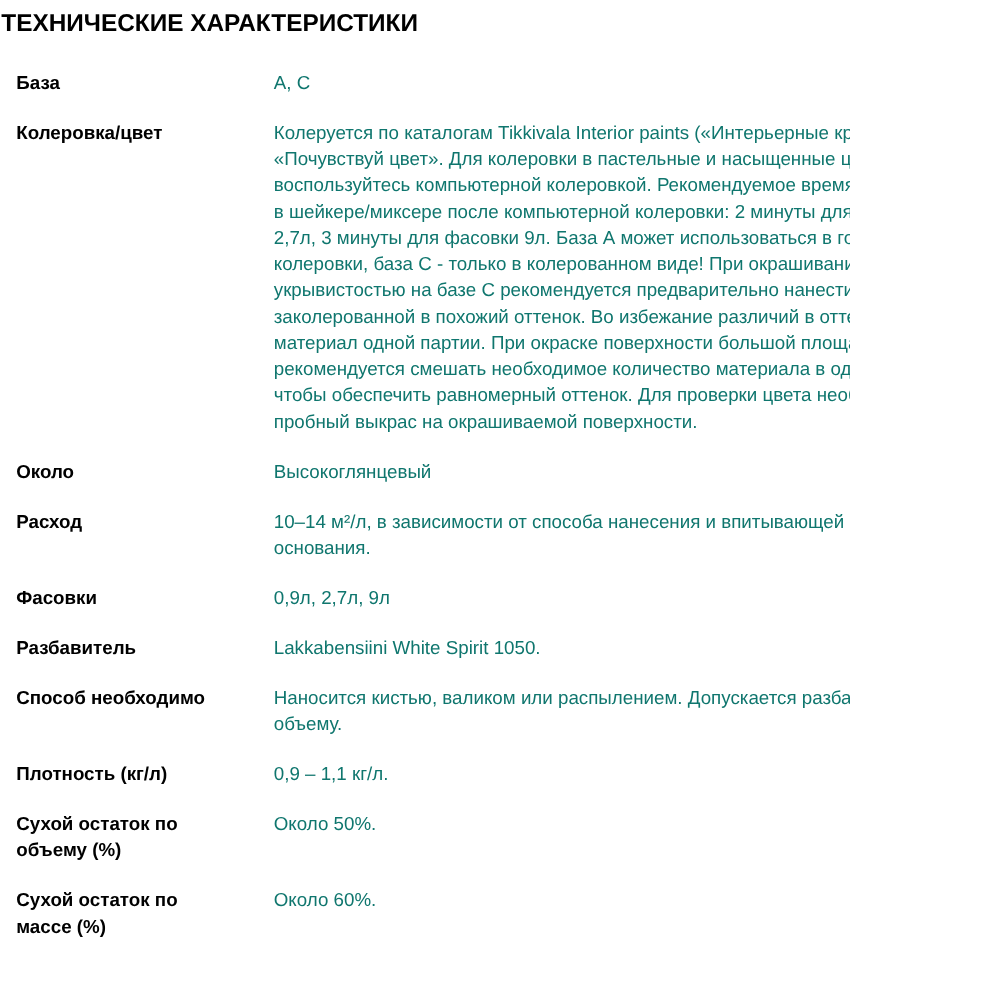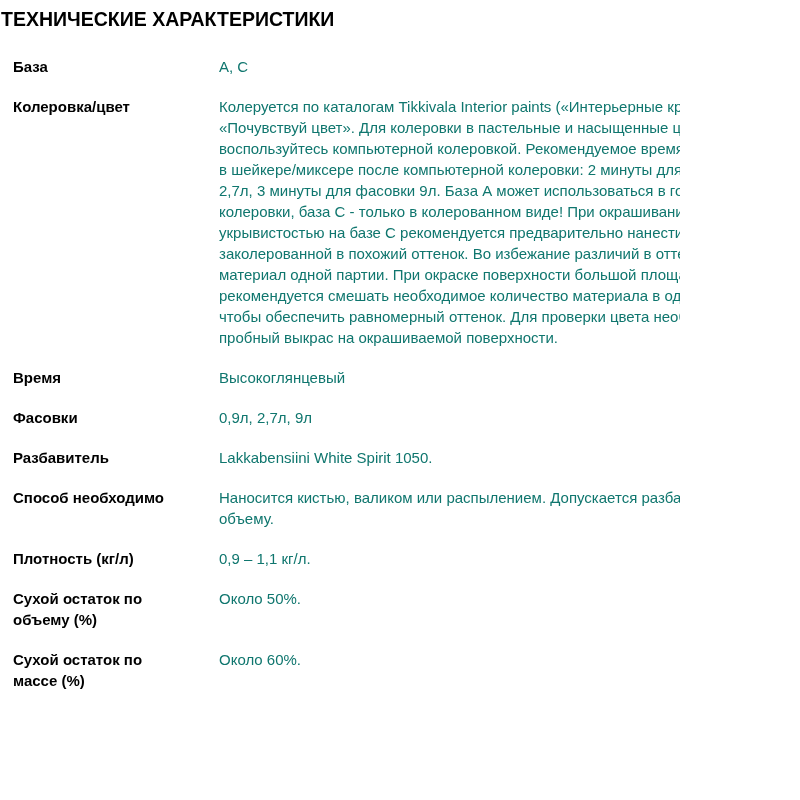--- a/index.html
+++ b/index.html
@@ -62,24 +62,28 @@
     <div class="spec-label">База</div>
     <div class="spec-value">А, С</div>
   </div>
 
   <div class="spec-row">
     <div class="spec-label">Колеровка/цвет</div>
     <div class="spec-value">Колеруется по каталогам Tikkivala Interior paints («Интерьерные краски») и «Почувствуй цвет». Для колеровки в пастельные и насыщенные цвета воспользуйтесь компьютерной колеровкой. Рекомендуемое время перемешивания в шейкере/миксере после компьютерной колеровки: 2 минуты для фасовок 0,9л и 2,7л, 3 минуты для фасовки 9л. База А может использоваться в готовом виде без колеровки, база С - только в колерованном виде! При окрашивании в цвета с низкой укрывистостью на базе С рекомендуется предварительно нанести слой базы А, заколерованной в похожий оттенок. Во избежание различий в оттенке используйте материал одной партии. При окраске поверхности большой площади рекомендуется смешать необходимое количество материала в одной емкости, чтобы обеспечить равномерный оттенок. Для проверки цвета необходимо сделать пробный выкрас на окрашиваемой поверхности.</div>
   </div>
 
   <div class="spec-row">
-    <div class="spec-label">Время</div>
+    <div class="spec-label">Около</div>
     <div class="spec-value">Высокоглянцевый</div>
   </div>
 
+  <div class="spec-row">
+    <div class="spec-label">Расход</div>
+    <div class="spec-value">10–14 м²/л, в зависимости от способа нанесения и впитывающей способности основания.</div>
+  </div>
 
   <div class="spec-row">
     <div class="spec-label">Фасовки</div>
     <div class="spec-value">0,9л, 2,7л, 9л</div>
   </div>
 
   <div class="spec-row">
     <div class="spec-label">Разбавитель</div>
     <div class="spec-value">Lakkabensiini White Spirit 1050.</div>
   </div>

